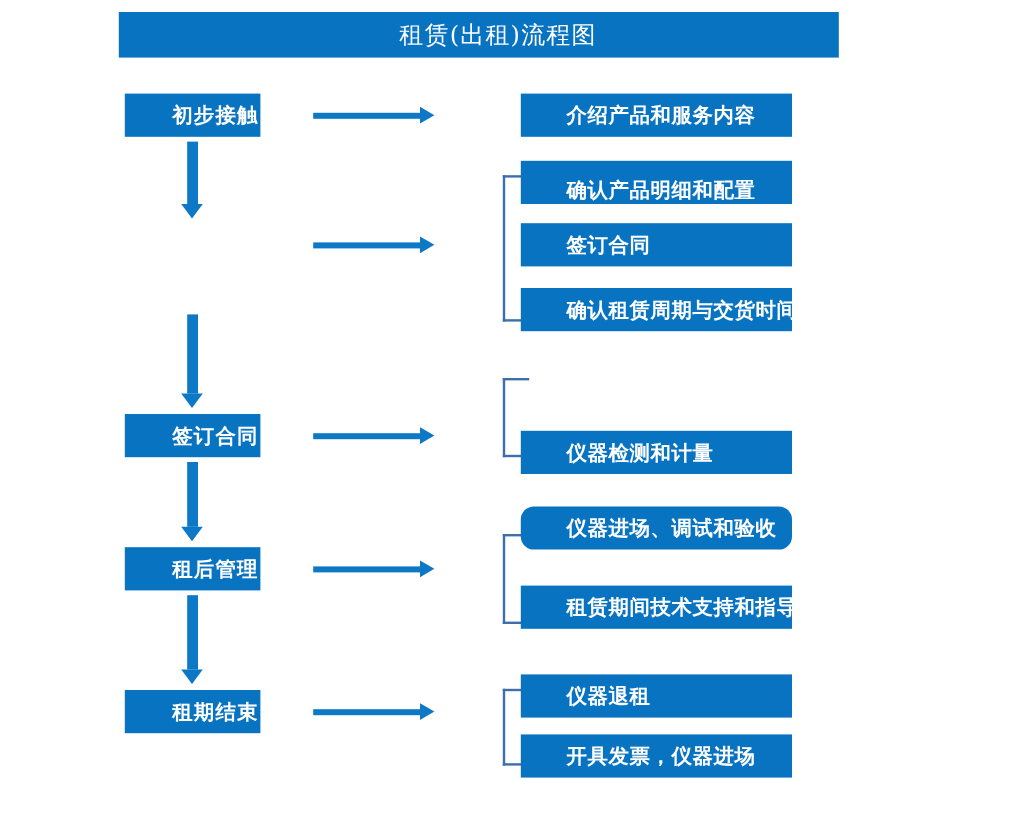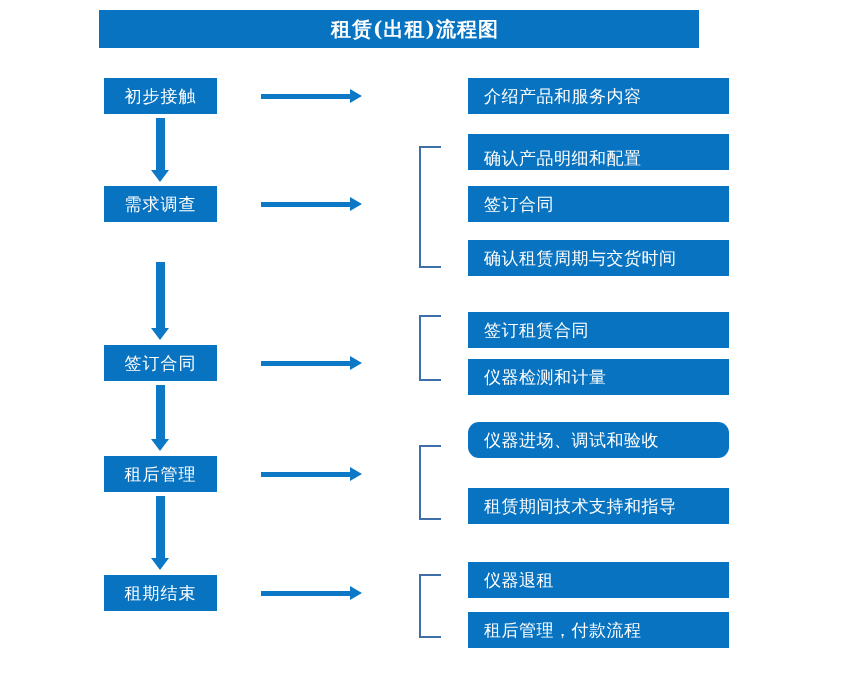--- a/index.html
+++ b/index.html
@@ -31,59 +31,59 @@
     width: 600px;
     height: 38px;
     background: #0873C1;
     display: flex;
     align-items: center;
     justify-content: center;
   }
   .title-bar span {
     color: #ffffff;
     font-size: 20px;
-    font-weight: bold;
+    font-weight: normal;
     letter-spacing: 1px;
     font-family: "DejaVu Serif", "Liberation Serif", serif;
     margin-left: 32px;
   }
 
   
   .node {
     position: absolute;
     background: #0873C1;
     display: flex;
     align-items: center;
     box-sizing: border-box;
   }
   .node span {
     color: #ffffff;
-    font-weight: normal;
+    font-weight: bold;
     font-family: "DejaVu Serif", "Liberation Serif", serif;
     white-space: nowrap;
+    margin-left: 38px;
   }
 
   
   .stage {
     left: 104px;
     width: 113px;
     height: 36px;
     justify-content: center;
   }
   .stage span {
     font-size: 17px;
     letter-spacing: 1px;
   }
 
   
   .detail {
-    left: 468px;
-    width: 261px;
+    left: 434px;
+    width: 226px;
     height: 36px;
-    padding-left: 16px;
   }
   .detail span {
     font-size: 17px;
     letter-spacing: 0.5px;
   }
 
   
   .varrow {
     position: absolute;
     left: 156px;
@@ -148,23 +148,20 @@
 
 <div id="canvas">
 
   <div class="title-bar">
     <span>租赁(出租)流程图</span>
   </div>
 
   <div class="node stage" style="top:78px;">
     <span>初步接触</span>
   </div>
-  <div class="node stage" style="top:186px;">
-    <span>需求调查</span>
-  </div>
   <div class="node stage" style="top:345px;">
     <span>签订合同</span>
   </div>
   <div class="node stage" style="top:456px;text-align:right;">
     <span>租后管理</span>
   </div>
   <div class="node stage" style="top:575px;">
     <span>租期结束</span>
   </div>
 
@@ -216,32 +213,29 @@
   </div>
   <div class="node detail" style="top:134px;align-items:flex-end;">
     <span>确认产品明细和配置</span>
   </div>
   <div class="node detail" style="top:186px;">
     <span>签订合同</span>
   </div>
   <div class="node detail" style="top:240px;">
     <span>确认租赁周期与交货时间</span>
   </div>
-  <div class="node detail" style="top:312px;">
-    <span>签订租赁合同</span>
-  </div>
   <div class="node detail" style="top:359px;">
     <span>仪器检测和计量</span>
   </div>
   <div class="node detail" style="top:422px;border-radius:11px;">
     <span>仪器进场、调试和验收</span>
   </div>
   <div class="node detail" style="top:488px;">
     <span>租赁期间技术支持和指导</span>
   </div>
   <div class="node detail" style="top:562px;">
     <span>仪器退租</span>
   </div>
   <div class="node detail" style="top:612px;">
-    <span>租后管理，付款流程</span>
+    <span>开具发票，仪器进场</span>
   </div>
 
 </div>
 
 </body></html>

